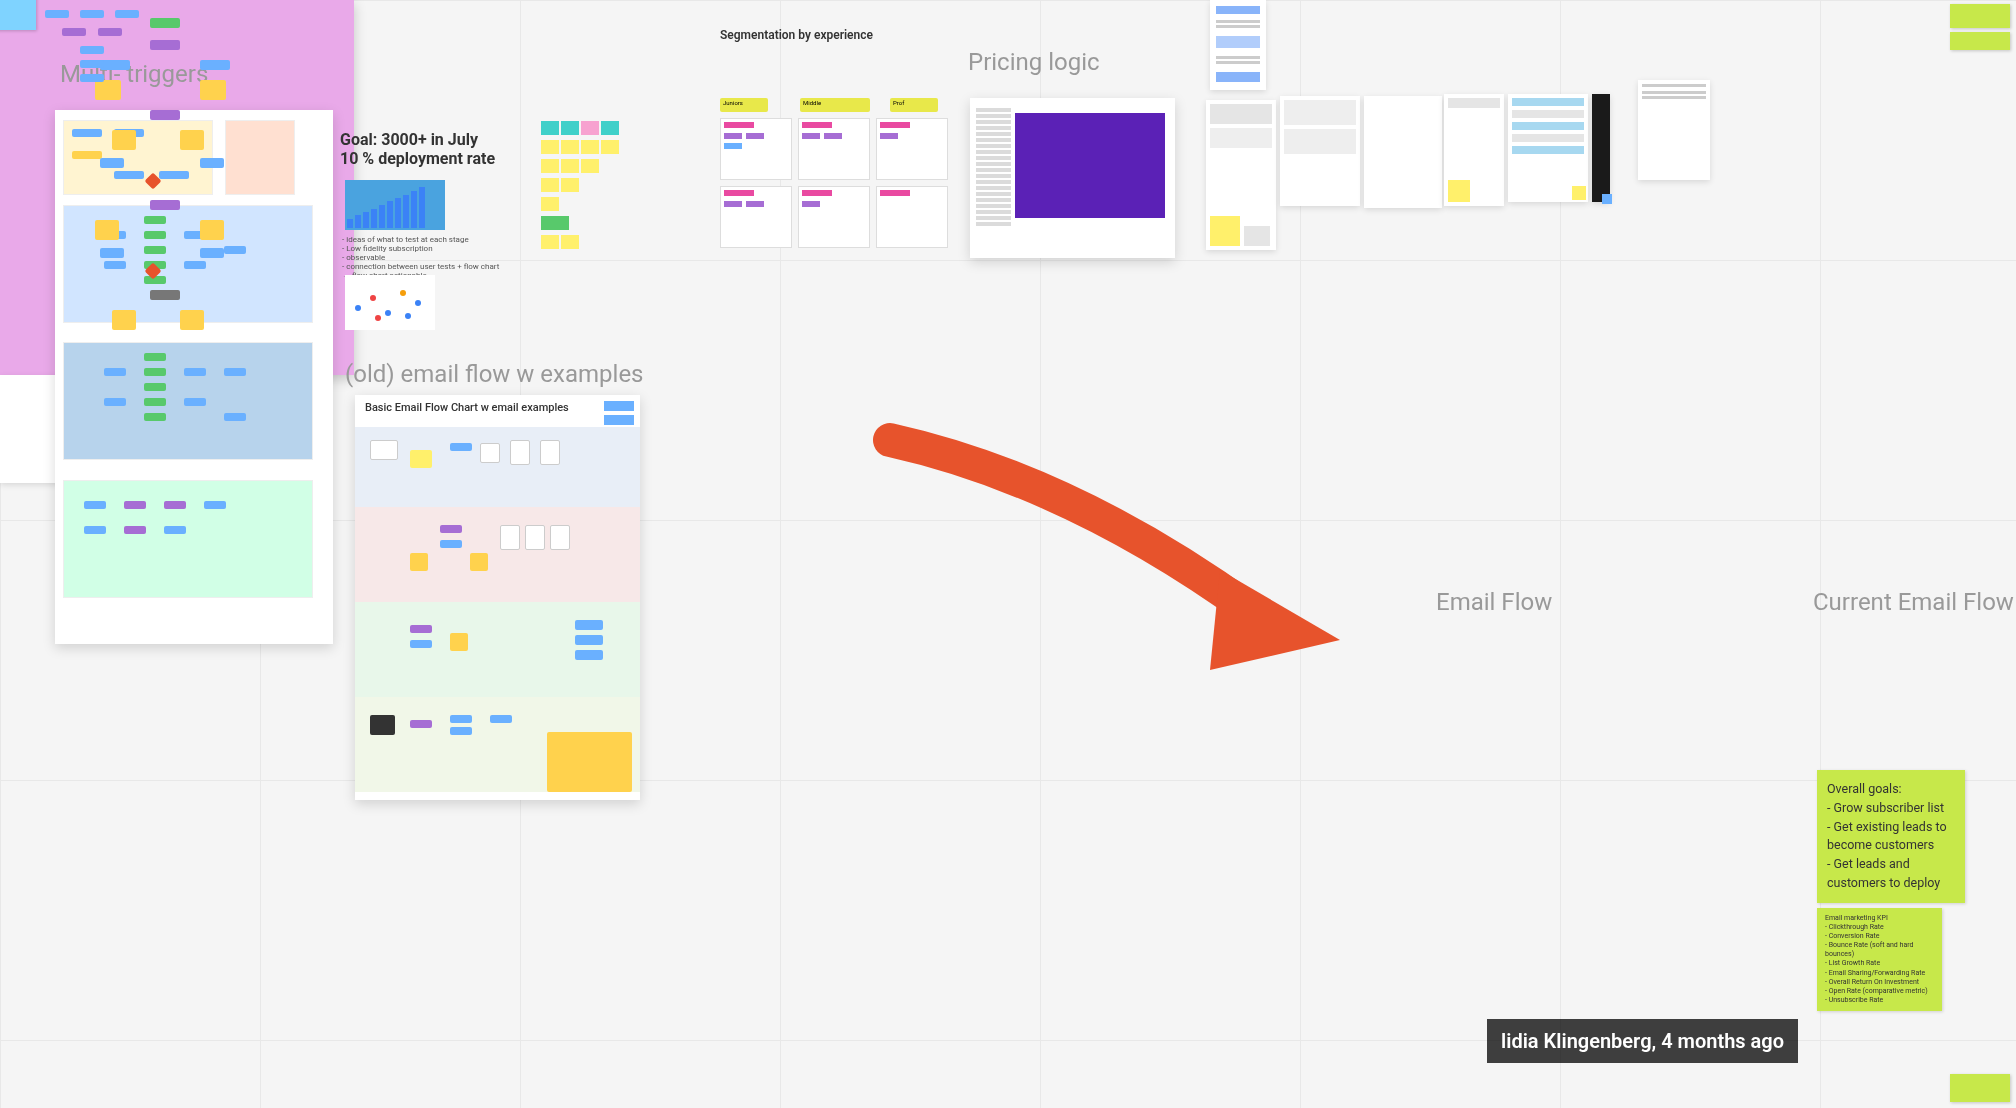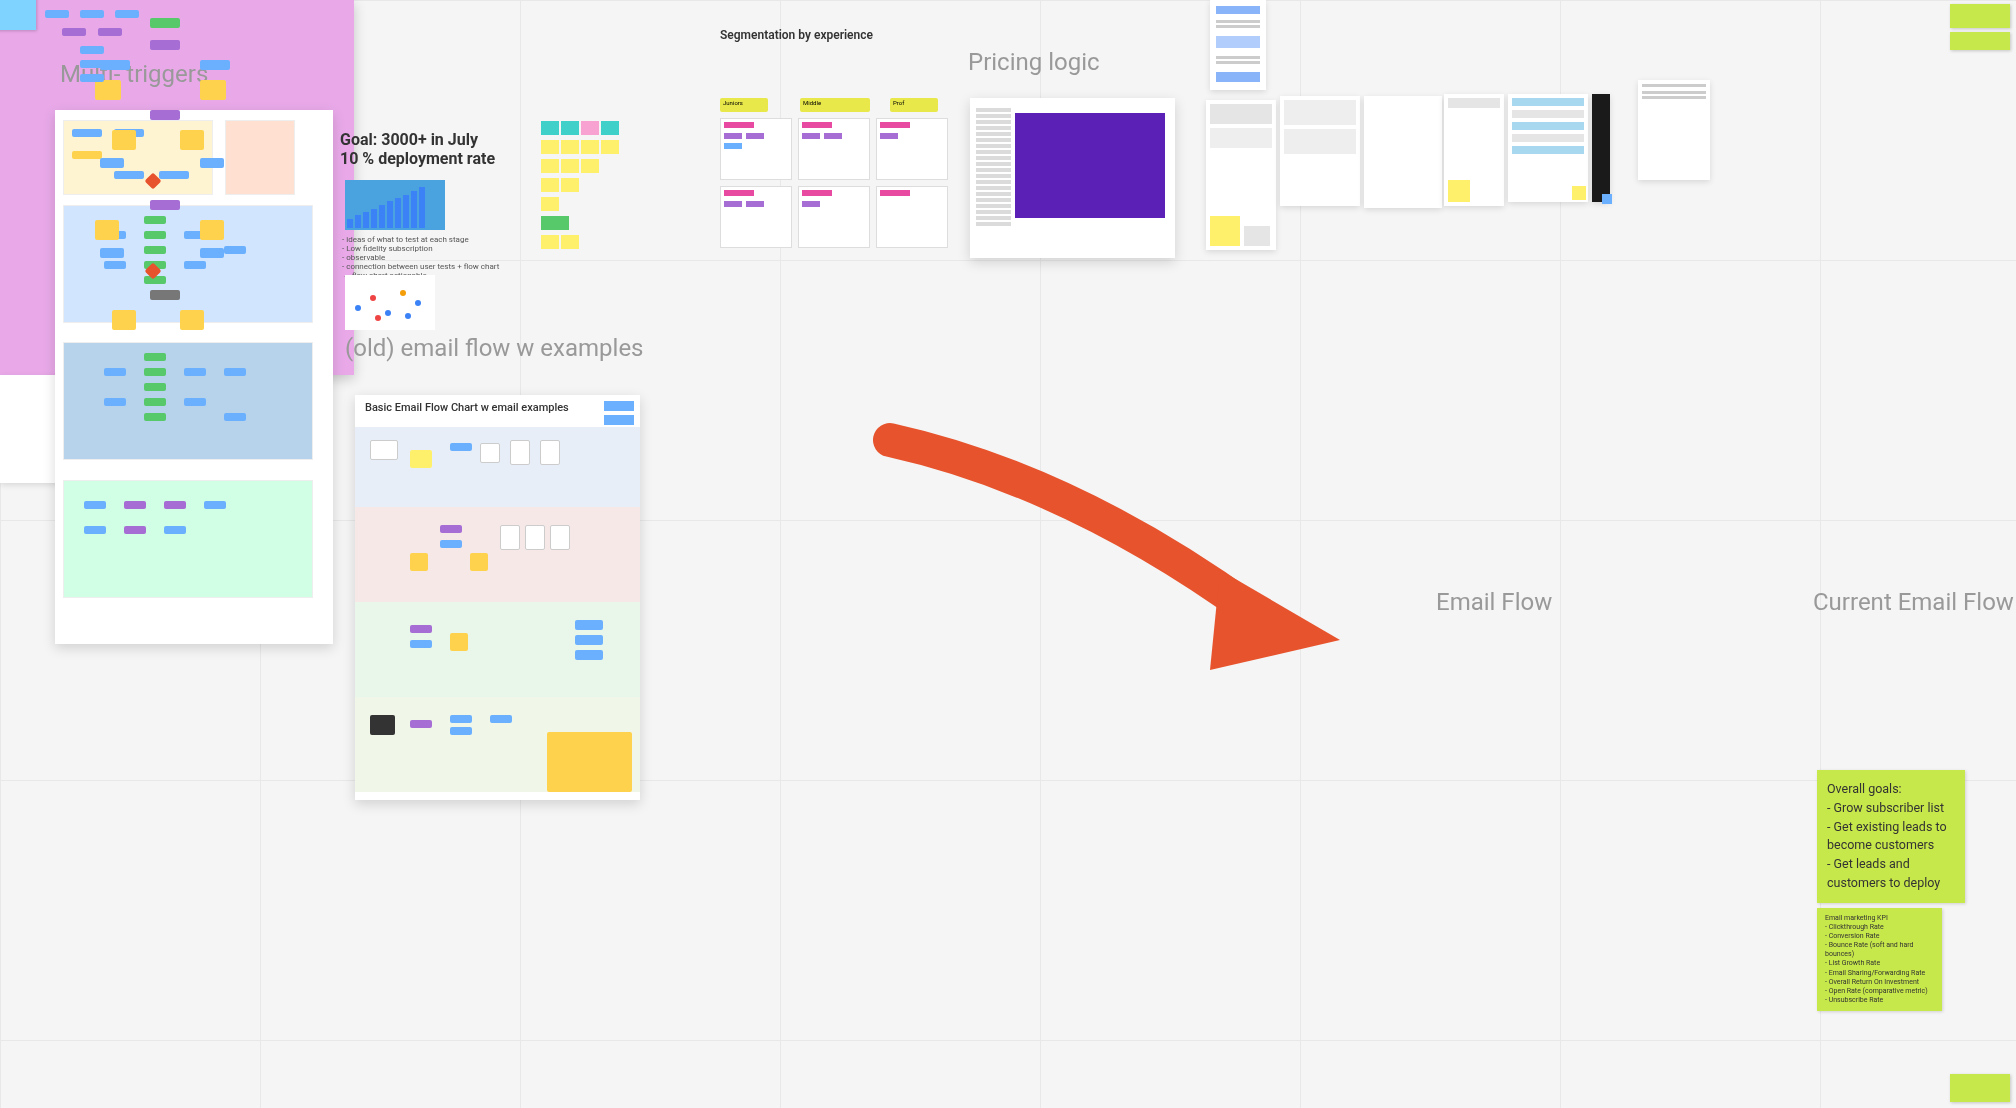--- a/index.html
+++ b/index.html
@@ -306,21 +306,21 @@
   </div>
   <div class="doc-thumb" style="left:1592px; top:94px; width:18px; height:108px;background:#1a1a1a">
     <div style="position:absolute;right:-2px;bottom:-2px;width:10px;height:10px;background:#6ab0ff"></div>
   </div>
   <div class="doc-thumb" style="left:1638px; top:80px; width:72px; height:100px;">
     <div style="margin:4px;height:3px;background:#ccc"></div>
     <div style="margin:2px 4px;height:3px;background:#ccc"></div>
     <div style="margin:2px 4px;height:3px;background:#ccc"></div>
   </div>
 
-  <div class="label" style="left:345px; top:334px;">(old) email flow w examples</div>
+  <div class="label" style="left:345px; top:360px;">(old) email flow w examples</div>
   <div id="old-flow-frame" class="frame">
     <div id="old-flow-title">Basic Email Flow Chart w email examples</div>
     <div style="position:absolute;right:6px;top:6px;width:30px;height:10px;background:#6ab0ff"></div>
     <div style="position:absolute;right:6px;top:20px;width:30px;height:10px;background:#6ab0ff"></div>
 
     <div class="of-row" style="top:32px;height:80px;background:#e8eef7"></div>
     <div class="of-row" style="top:112px;height:95px;background:#f7e8e8"></div>
     <div class="of-row" style="top:207px;height:95px;background:#e8f7ea"></div>
     <div class="of-row" style="top:302px;height:95px;background:#f1f7e8"></div>
 
@@ -388,20 +388,21 @@
     <div class="flowshape" style="left:150px;top:200px;width:30px;height:10px;background:#a66dd4"></div>
     <div class="flowshape" style="left:95px;top:220px;width:24px;height:20px;background:#ffd24d"></div>
     <div class="flowshape" style="left:200px;top:220px;width:24px;height:20px;background:#ffd24d"></div>
     <div class="flowshape" style="left:100px;top:248px;width:24px;height:10px;background:#6ab0ff"></div>
     <div class="flowshape" style="left:200px;top:248px;width:24px;height:10px;background:#6ab0ff"></div>
     <div class="flowshape" style="left:147px;top:265px;width:12px;height:12px;background:#e7532c;transform:rotate(45deg)"></div>
     <div class="flowshape" style="left:150px;top:290px;width:30px;height:10px;background:#777"></div>
     <div class="flowshape" style="left:112px;top:310px;width:24px;height:20px;background:#ffd24d"></div>
     <div class="flowshape" style="left:180px;top:310px;width:24px;height:20px;background:#ffd24d"></div>
   </div>
+  <div id="email-flow-caption">lidia Klingenberg, 4 months ago</div>
 
   <div class="label" style="left:1813px; top:588px; white-space:nowrap;">Current Email Flow</div>
   <div id="current-flow-frame">
     <div class="flowshape" style="left:45px;top:10px;width:24px;height:8px;background:#6ab0ff"></div>
     <div class="flowshape" style="left:80px;top:10px;width:24px;height:8px;background:#6ab0ff"></div>
     <div class="flowshape" style="left:115px;top:10px;width:24px;height:8px;background:#6ab0ff"></div>
     <div class="flowshape" style="left:62px;top:28px;width:24px;height:8px;background:#a66dd4"></div>
     <div class="flowshape" style="left:98px;top:28px;width:24px;height:8px;background:#a66dd4"></div>
     <div class="flowshape" style="left:80px;top:46px;width:24px;height:8px;background:#6ab0ff"></div>
     <div class="flowshape" style="left:80px;top:60px;width:24px;height:8px;background:#6ab0ff"></div>

